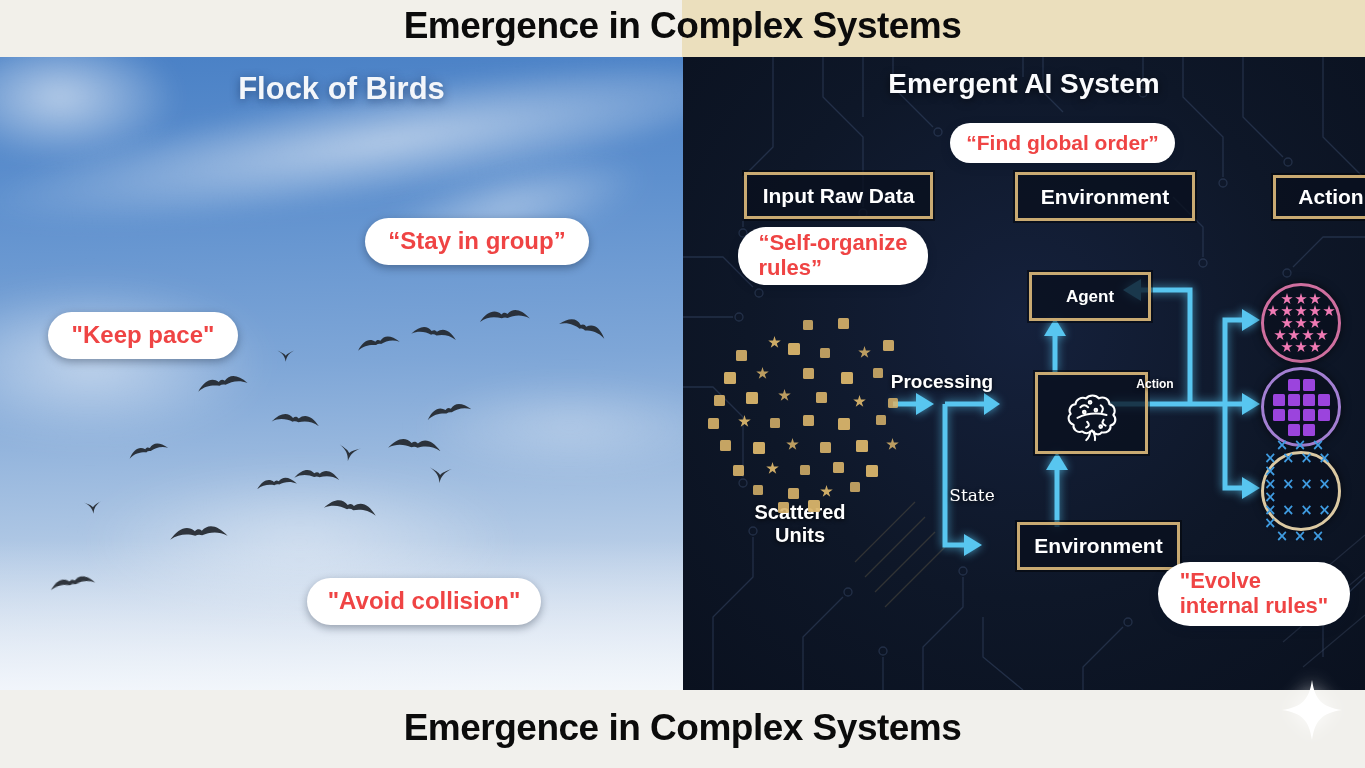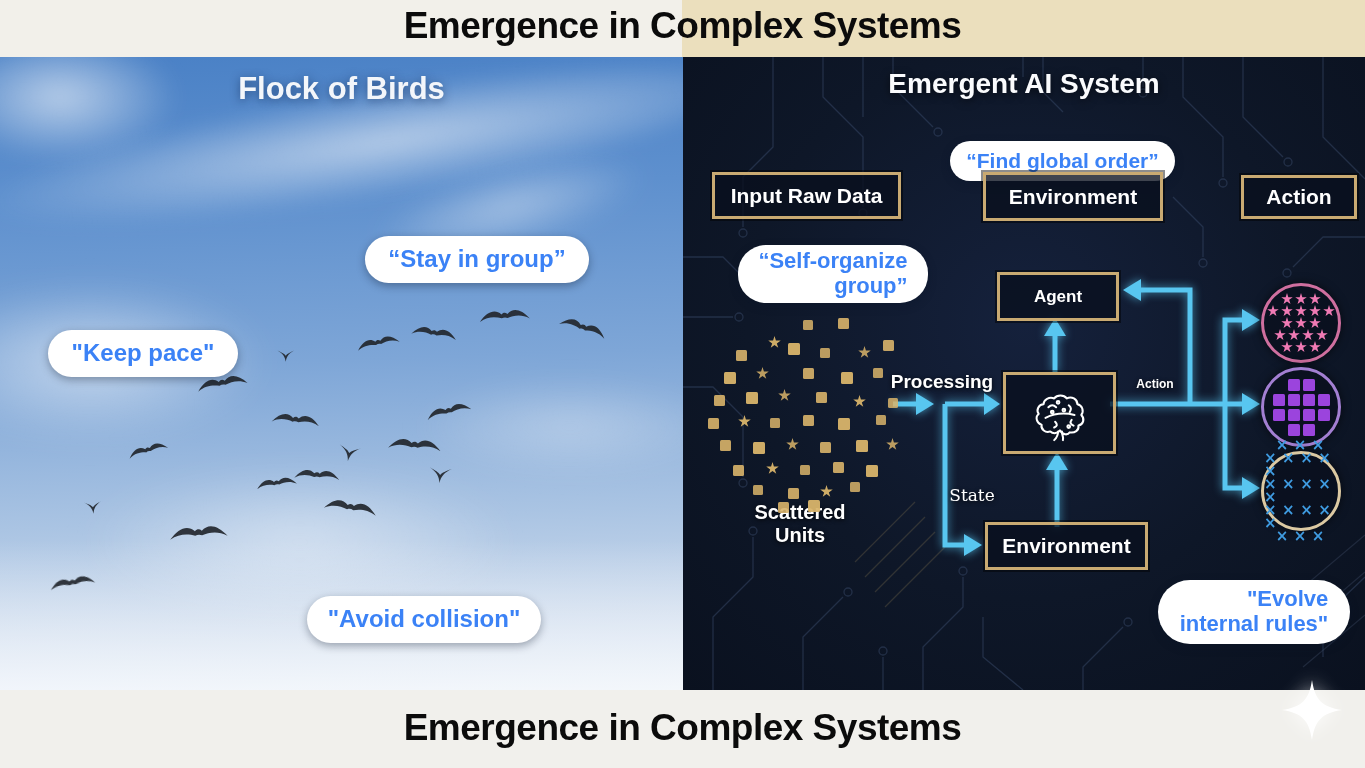--- a/index.html
+++ b/index.html
@@ -32,39 +32,39 @@
        background:radial-gradient(ellipse,rgba(255,255,255,.3),rgba(255,255,255,0) 70%);}
   .cl7{left:-60px;top:-25px;width:240px;height:130px;filter:blur(11px);
        background:radial-gradient(ellipse,rgba(255,255,255,.6),rgba(255,255,255,0) 70%);}
   .haze{position:absolute;left:0;bottom:0;width:683px;height:150px;
        background:linear-gradient(rgba(255,255,255,0),rgba(250,252,255,.7));}
   .left-title{position:absolute;left:0;right:0;top:14px;text-align:center;
     font-size:31px;font-weight:800;color:#f3f6fa;text-shadow:0 2px 10px rgba(15,35,75,.55);}
   .birds{position:absolute;left:0;top:0;}
 
   .bubble{position:absolute;background:#fff;border-radius:26px;display:flex;
-    align-items:center;justify-content:center;text-align:right;color:#3b82f6;
-    font-weight:800;box-shadow:0 3px 8px rgba(10,20,40,.35);line-height:1.12;margin-top:18px;}
+    align-items:center;justify-content:center;text-align:left;color:#ef4444;
+    font-weight:800;box-shadow:0 3px 8px rgba(10,20,40,.35);line-height:1.12;}
   .pre{white-space:pre-line;}
 
   .bb-stay{left:365px;top:161px;width:224px;height:47px;font-size:24px;}
   .bb-keep{left:48px;top:255px;width:190px;height:47px;font-size:24px;}
   .bb-avoid{left:307px;top:521px;width:234px;height:47px;font-size:24px;}
 
   
   .right{position:absolute;left:683px;top:57px;width:682px;height:633px;overflow:hidden;
     background:radial-gradient(circle at 50% 42%,#15213c 0%,#0e1728 55%,#0a111f 100%);}
   .right-title{position:absolute;left:0;right:0;top:11px;text-align:center;
     font-size:28px;font-weight:800;color:#fafbfd;text-shadow:0 2px 8px rgba(0,0,0,.6);}
   .circuit,.arrows{position:absolute;left:0;top:0;}
   .arrows{filter:drop-shadow(0 0 5px rgba(88,198,240,.75));}
 
   .gbox{position:absolute;display:flex;align-items:center;justify-content:center;
     border:3px solid #c9aa72;background:rgba(9,15,29,.78);color:#fff;font-weight:800;
-    box-shadow:0 0 0 2px rgba(0,0,0,.45);}
+    box-shadow:0 0 0 2px rgba(0,0,0,.45);margin-left:32px;}
   .bx-input{left:29px;top:115px;width:183px;height:41px;font-size:21px;}
   .bx-envtop{left:300px;top:115px;width:174px;height:43px;font-size:21px;}
   .bx-output{left:558px;top:118px;width:110px;height:38px;font-size:21px;}
   .bx-agent{left:314px;top:215px;width:116px;height:43px;font-size:17px;}
   .bx-brain{left:320px;top:315px;width:107px;height:76px;}
   .bx-envbot{left:302px;top:465px;width:157px;height:42px;font-size:21px;}
 
   .bb-find{left:267px;top:66px;width:225px;height:40px;font-size:21px;border-radius:20px;}
   .bb-self{left:55px;top:170px;width:190px;height:58px;font-size:22px;border-radius:28px;}
   .bb-evolve{left:475px;top:505px;width:192px;height:64px;font-size:22px;border-radius:32px;}
@@ -246,21 +246,21 @@
     </div>
     <div class="gbox bx-envtop">
       <span>Environment</span>
     </div>
     <div class="gbox bx-output">
       <span>Action</span>
     </div>
 
     <div class="bubble bb-self pre">
       <span class="pre">“Self-organize
-group”</span>
+rules”</span>
     </div>
 
     <div class="gbox bx-agent">
       <span>Agent</span>
     </div>
 
     <div class="gbox bx-brain">
       <svg width="62" height="64" viewBox="0 0 64 64">
         <g stroke="#fff" stroke-width="2.1" fill="none" stroke-linecap="round" stroke-linejoin="round">
           <path d="M32 50 c-2 3 -7 4 -10 1 c-5 2 -10 -2 -9 -7 c-5 -1 -7 -8 -3 -11 c-3 -4 0 -10 5 -10 c0 -5 6 -8 11 -6 c3 -4 10 -4 13 0 c5 -3 11 1 11 6 c5 1 7 7 4 11 c4 4 2 10 -3 11 c1 5 -4 8 -9 7 c-2 3 -7 3 -10 -2 z"></path>

